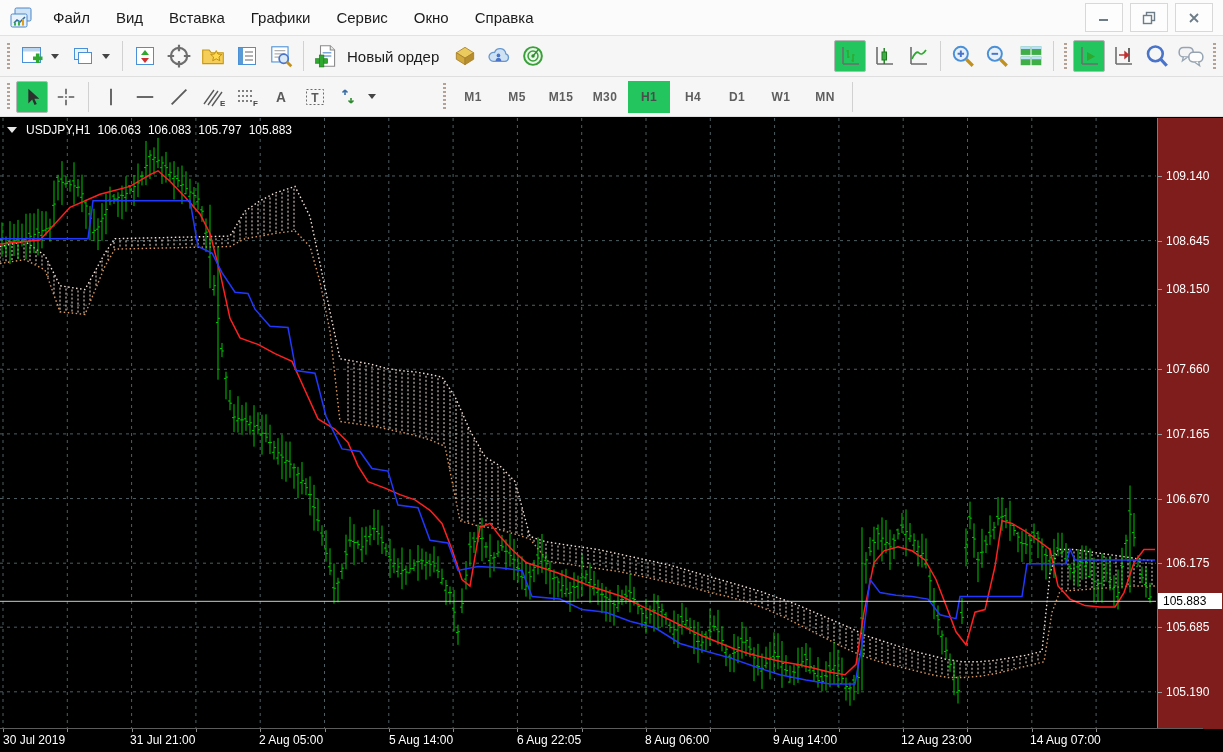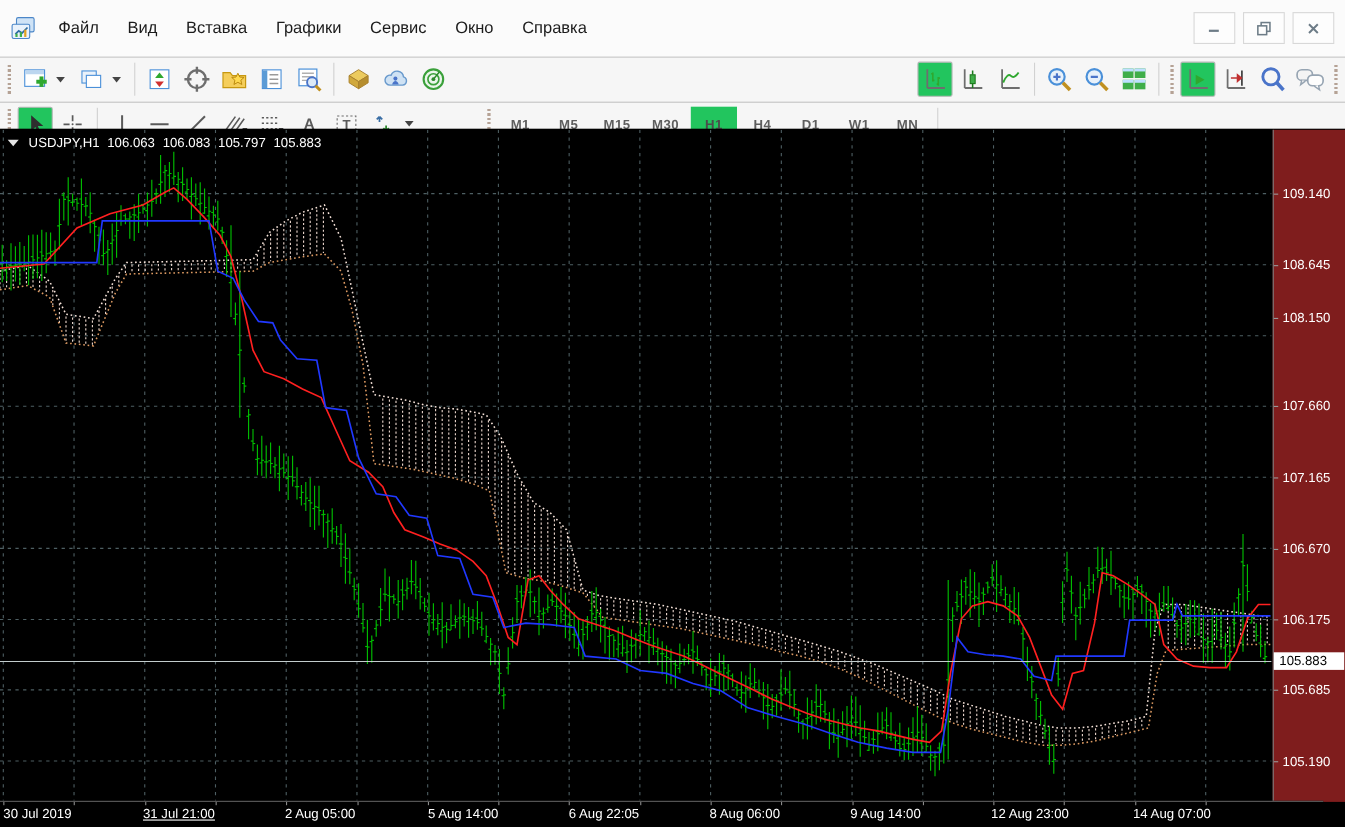--- a/index.html
+++ b/index.html
@@ -1,19 +1,19 @@
 <!DOCTYPE html>
 <html><head>
 <meta charset="utf-8">
 <style>
   html,body{margin:0;padding:0}
   body{width:1223px;height:752px;position:relative;overflow:hidden;background:#000;
        font-family:"Liberation Sans",sans-serif;-webkit-font-smoothing:antialiased}
   
-  .menubar{height:52px;display:flex;align-items:center;background:#fbfbfb;
+  .menubar{height:36px;display:flex;align-items:center;background:#fbfbfb;
            border-bottom:1px solid #e2e2e2;padding:0 4px;box-sizing:border-box}
   .app-ic{width:26px;height:24px;margin:0 6px 0 4px;flex:0 0 auto}
   .menu-item{padding:7px 13px;font-size:15px;color:#1b1b1b;white-space:nowrap}
   .win-controls{margin-left:auto;display:flex;gap:7px;padding-right:6px}
   .win-btn{width:36px;height:27px;border:1px solid #d8d8d8;background:#fdfdfd;
            display:flex;align-items:center;justify-content:center}
   .toolbar{display:flex;align-items:center;background:#f6f6f6;box-sizing:border-box;
            border-bottom:1px solid #dfdfdf;padding:0 2px}
   .tb1{height:41px}
   .tb2{height:40px}
@@ -146,20 +146,30 @@
     <svg width="26" height="26" viewBox="0 0 24 24">
       <rect x="3.5" y="3.5" width="15" height="14" fill="#fff" stroke="#4a90d9"></rect>
       <path d="M6 7h10M6 10h10M6 13h6" stroke="#b0b0b0" stroke-width="1.2"></path>
       <circle cx="14.5" cy="14.5" r="4.2" fill="#dceaf8" stroke="#4a74c9" stroke-width="1.6"></circle>
       <path d="M17.5 17.5l4 4" stroke="#c09020" stroke-width="2.6"></path>
       </svg>
   </div>
 
   <div class="sep"></div>
 
+  <div class="tbtn wide">
+    <svg width="26" height="26" viewBox="0 0 24 24">
+      <path d="M6 2.5h9l4 4v15H6z" fill="#fff" stroke="#8a8a8a"></path>
+      <path d="M15 2.5v4h4" fill="#e8e8e8" stroke="#8a8a8a"></path>
+      <path d="M8 9h8M8 12h8" stroke="#7aa8d8" stroke-width="1.2"></path>
+      <rect x="1.5" y="14.5" width="11" height="4.2" fill="#2fa82f" stroke="#1c7a1c" stroke-width=".6"></rect>
+      <rect x="4.9" y="11.1" width="4.2" height="11" fill="#2fa82f" stroke="#1c7a1c" stroke-width=".6"></rect>
+      </svg>
+    <span>Новый ордер</span>
+  </div>
 
   <div class="tbtn">
     <svg width="26" height="26" viewBox="0 0 24 24">
       <path d="M12 4l8 5-8 5-8-5z" fill="#eccb5e" stroke="#a8802c" stroke-width=".8"></path>
       <path d="M4 9l8 5v6l-8-5z" fill="#d0a83c" stroke="#a8802c" stroke-width=".8"></path>
       <path d="M20 9l-8 5v6l8-5z" fill="#b68e2e" stroke="#a8802c" stroke-width=".8"></path>
       </svg>
   </div>
   <div class="tbtn">
     <svg width="26" height="26" viewBox="0 0 24 24">
@@ -1444,21 +1454,21 @@
       <div class="ptick" style="top: 251.3px;">107.660</div>
       <div class="ptick" style="top: 315.9px;">107.165</div>
       <div class="ptick" style="top: 380.5px;">106.670</div>
       <div class="ptick" style="top: 445.2px;">106.175</div>
       <div class="ptick" style="top: 509.2px;">105.685</div>
       <div class="ptick" style="top: 573.8px;">105.190</div>
       <div class="pbadge" style="top: 483.3px;">105.883</div>
     </div>
   <div class="time-axis" id="time-axis">
       <div class="ttick" style="left: 3px;">30 Jul 2019</div>
-      <div class="ttick" style="left: 130px; text-decoration: underline;">31 Jul 21:00</div>
+      <div class="ttick" style="left: 130px;">31 Jul 21:00</div>
       <div class="ttick" style="left: 259px;">2 Aug 05:00</div>
       <div class="ttick" style="left: 389px;">5 Aug 14:00</div>
       <div class="ttick" style="left: 517px;">6 Aug 22:05</div>
       <div class="ttick" style="left: 645px;">8 Aug 06:00</div>
       <div class="ttick" style="left: 773px;">9 Aug 14:00</div>
       <div class="ttick" style="left: 901px;">12 Aug 23:00</div>
       <div class="ttick" style="left: 1030px;">14 Aug 07:00</div>
       <div class="tmark" style="left: 3px;"></div>
       <div class="tmark" style="left: 67px;"></div>
       <div class="tmark" style="left: 132px;"></div>

